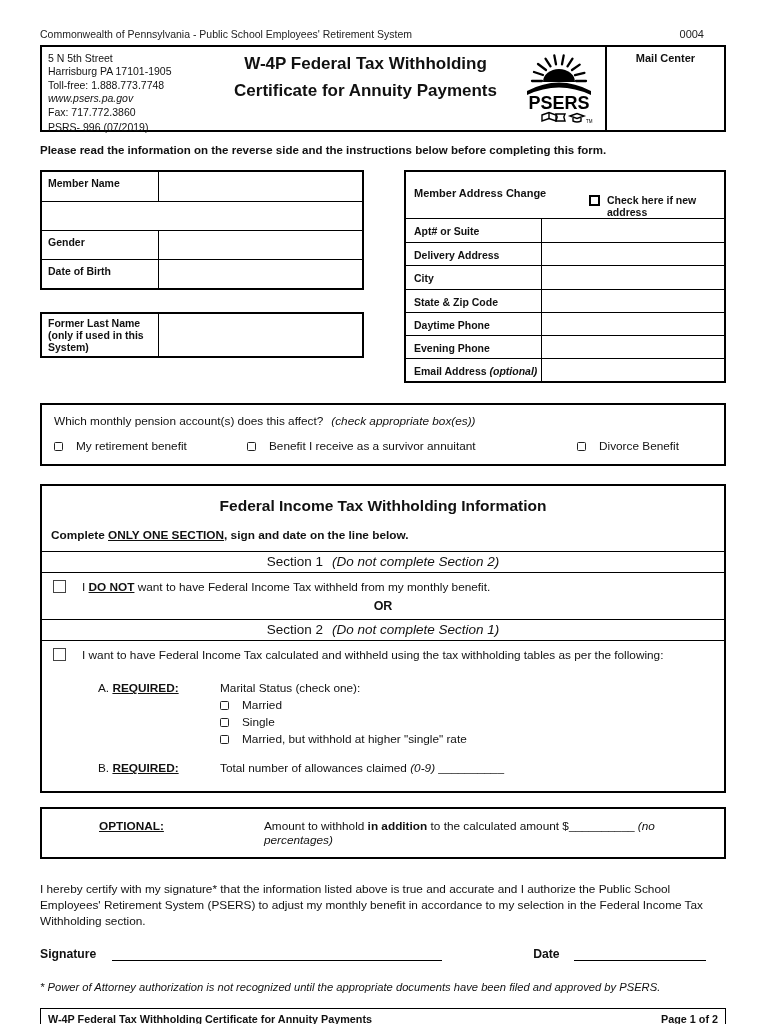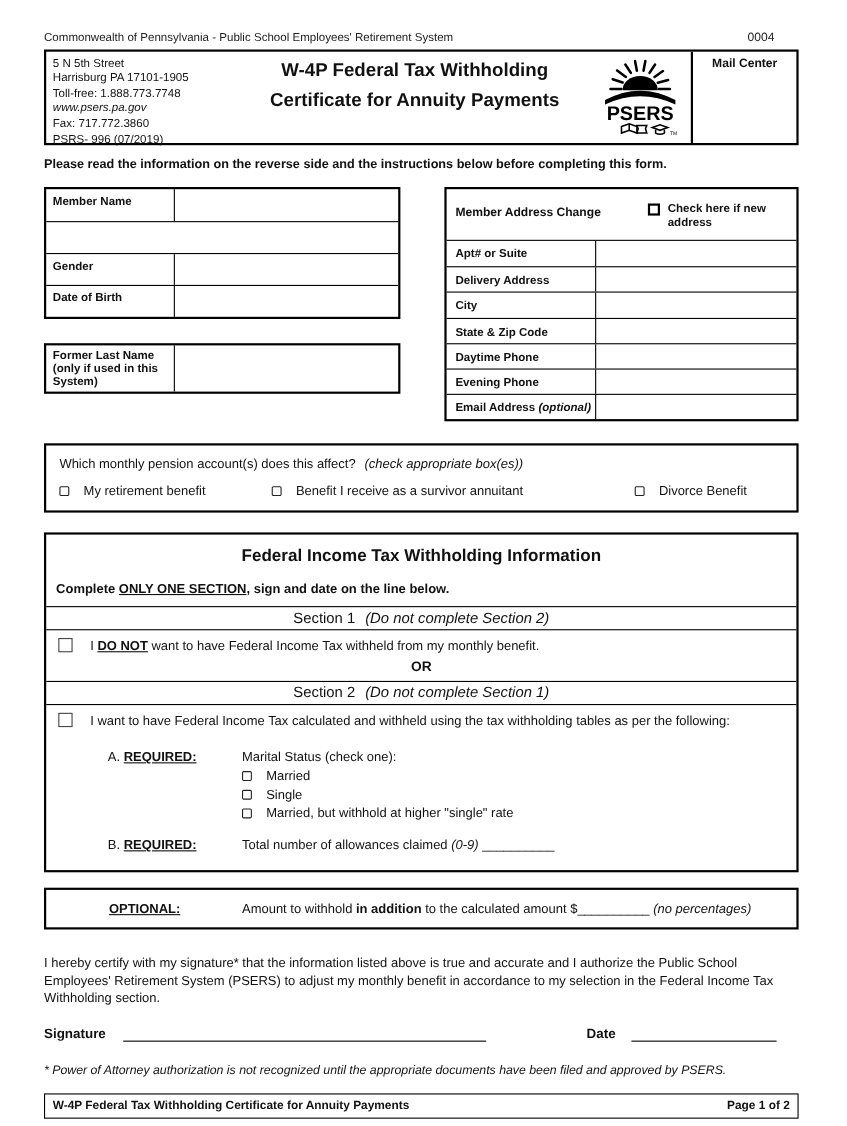--- a/index.html
+++ b/index.html
@@ -16,41 +16,41 @@
   .topline-left { font-size: 10.5px; color: #222; }
   .topline-num { font-size: 11px; color: #222; margin-right: 22px; }
 
   
   .hdrbox { margin-top: 5px; border: 2px solid #000; height: 87px; display: flex; }
   .hdr-address { width: 176px; padding: 5px 0 0 6px; font-size: 10.5px; line-height: 13.4px; color: #111; }
   .addr-italic { font-style: italic; }
   .addr-last { margin-top: 2px; }
   .hdr-title { flex: 1; text-align: center; font-weight: bold; font-size: 17px; line-height: 27px; padding-top: 3px; }
   .hdr-logo { width: 92px; display: flex; align-items: center; justify-content: center; }
-  .hdr-mail { width: 96px; border-left: 2px solid #000; text-align: center; font-weight: bold; font-size: 11px; padding-top: 5px; }
+  .hdr-mail { width: 119px; border-left: 2px solid #000; text-align: center; font-weight: bold; font-size: 11px; padding-top: 5px; }
 
   .please { margin-top: 12px; font-weight: bold; font-size: 11.5px; }
 
   
   .cols { margin-top: 14px; display: flex; justify-content: space-between; }
   .colL { width: 324px; }
   .colR { width: 322px; }
 
   .mtable { border: 2px solid #000; }
   .mrow { display: flex; min-height: 29px; }
   .mrow + .mrow { border-top: 1.5px solid #000; }
   .mlabel { width: 117px; border-right: 1.5px solid #000; font-weight: bold; font-size: 10.5px; line-height: 12px; padding: 5px 6px 3px 6px; }
   .mvalue { flex: 1; }
   .formerbox { margin-top: 22px; border: 2px solid #000; display: flex; min-height: 41px; }
   .formerbox .mlabel { padding-top: 3px; }
 
   .atable { border: 2px solid #000; }
   .ahead { display: flex; border-bottom: 1.5px solid #000; height: 47px; }
   .ahead-label { flex: 1; font-weight: bold; font-size: 11px; padding: 15px 0 0 8px; }
-  .ahead-check { width: 135px; padding-top: 12px; display: flex; font-weight: bold; font-size: 10.5px; line-height: 12px; }
+  .ahead-check { width: 135px; padding-top: 22px; display: flex; font-weight: bold; font-size: 10.5px; line-height: 12px; }
   .arow { display: flex; height: 23.2px; }
   .arow + .arow { border-top: 1.2px solid #000; }
   .alabel { width: 136px; border-right: 1.2px solid #000; font-weight: bold; font-size: 10.5px; padding: 6px 0 0 8px; white-space: nowrap; }
   .avalue { flex: 1; }
   .lbl-italic { font-style: italic; }
 
   
   .cb-md { display: inline-block; width: 11px; height: 11px; border: 2px solid #000; margin-right: 7px; flex: none; margin-top: 1px; }
   .cb-sm { display: inline-block; width: 9px; height: 9px; border: 1.5px solid #222; border-radius: 1.5px; flex: none; }
   .cb-lg { display: inline-block; width: 13px; height: 13px; border: 1.5px solid #444; flex: none; }
@@ -76,21 +76,21 @@
   .or-line { text-align: center; font-weight: bold; font-size: 12.5px; padding: 3px 0 6px 0; }
   .item { display: flex; font-size: 11.8px; margin-left: 56px; }
   .item-a { margin-top: 17px; }
   .item-b { margin-top: 15px; margin-bottom: 16px; }
   .item-key { width: 122px; flex: none; }
   .marital-opts { margin-top: 3px; }
   .m-opt { display: flex; align-items: center; margin-top: 3px; }
   .m-opt .cb-sm { margin-right: 13px; }
 
   
-  .optbox { margin-top: 14px; border: 2.5px solid #000; padding: 10px 0 10px 57px; font-size: 11.8px; display: flex; }
+  .optbox { margin-top: 14px; border: 2.5px solid #000; padding: 10px 0 10px 57px; font-size: 11.8px; display: flex; gap: 44px; }
   .optbox .item-key { width: 121px; }
   .opt-italic { font-style: italic; }
 
   
   .certify { margin-top: 23px; font-size: 11.8px; line-height: 15.8px; }
   .sigrow { margin-top: 16px; display: flex; align-items: flex-end; font-size: 12.2px; font-weight: bold; }
   .sigline { width: 330px; border-bottom: 1.5px solid #000; height: 15px; margin-left: 16px; }
   .datelabel { margin-left: 91px; }
   .dateline { width: 132px; border-bottom: 1.5px solid #000; height: 15px; margin-left: 14px; }
   .footnote { margin-top: 20px; font-style: italic; font-size: 11.2px; }

